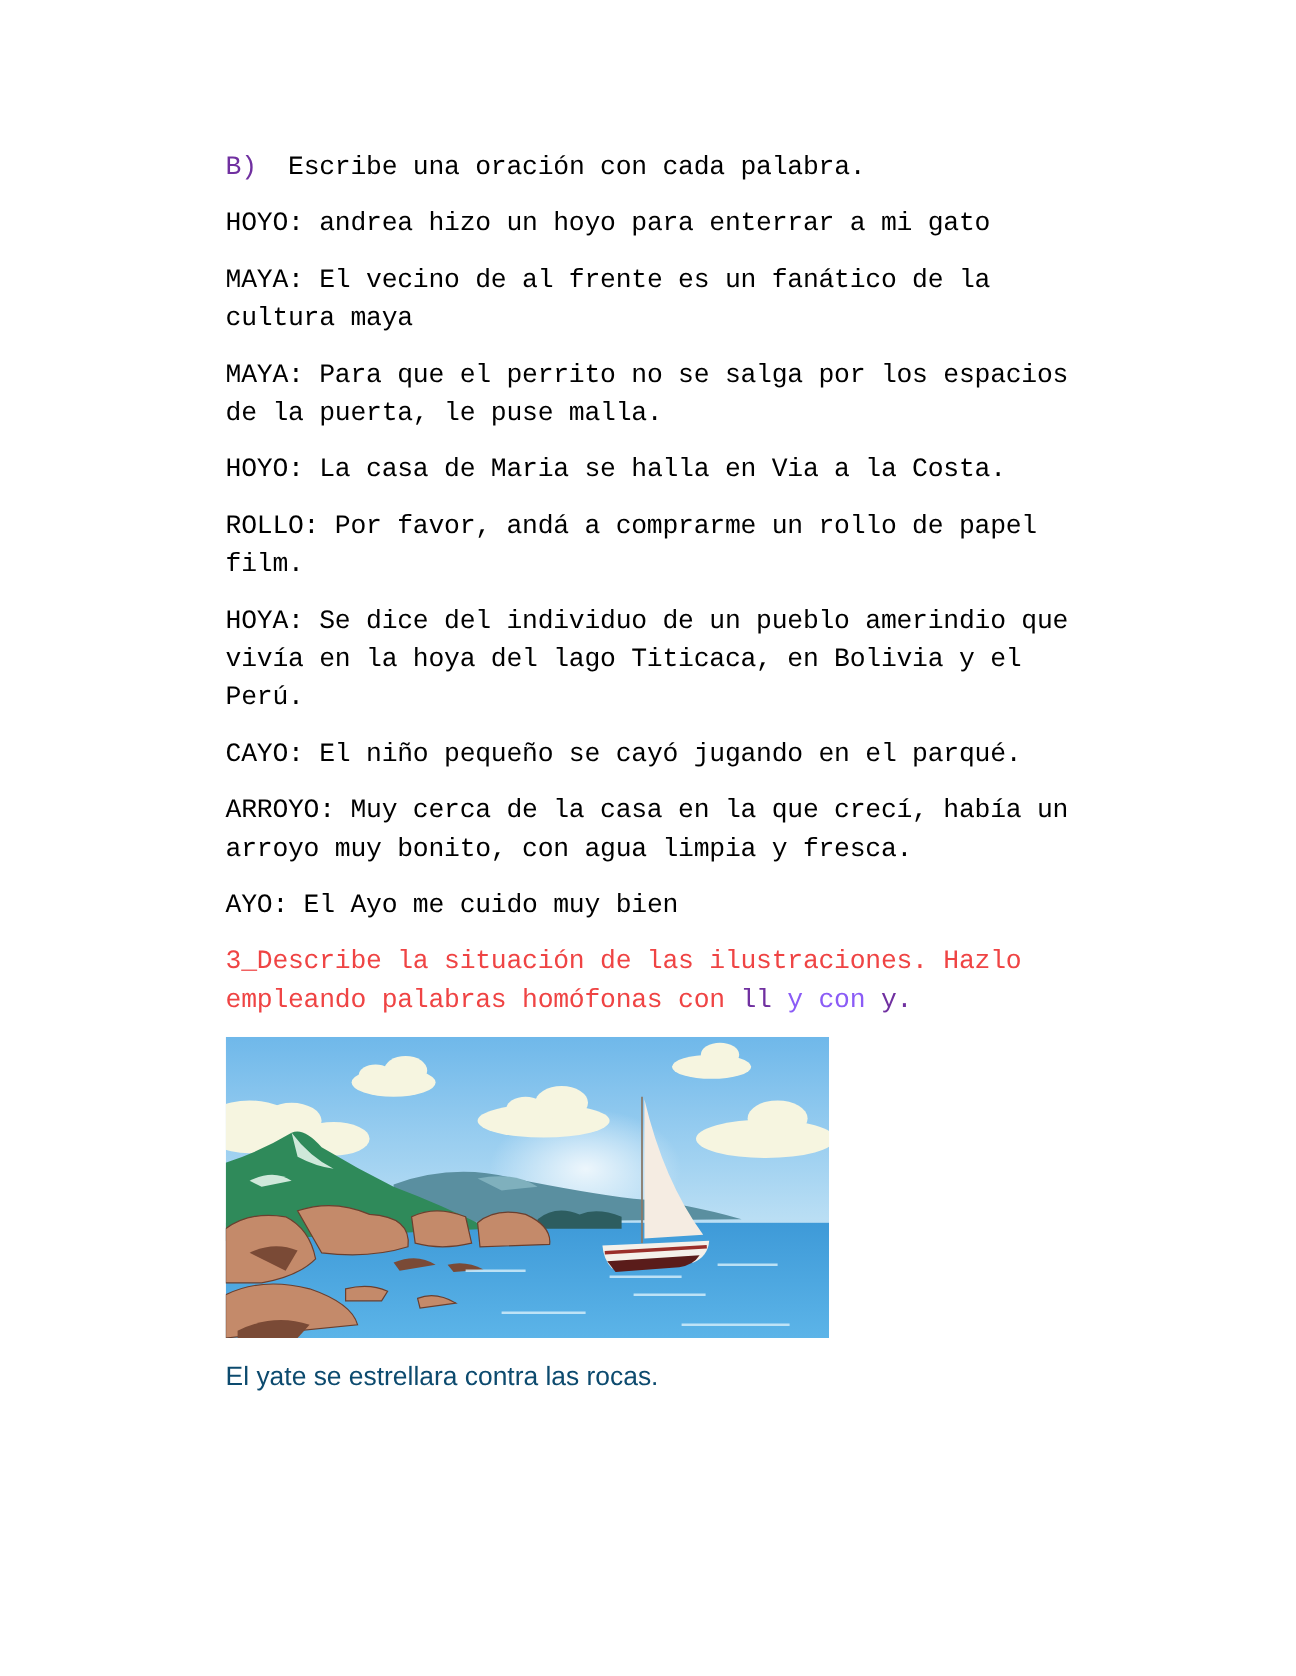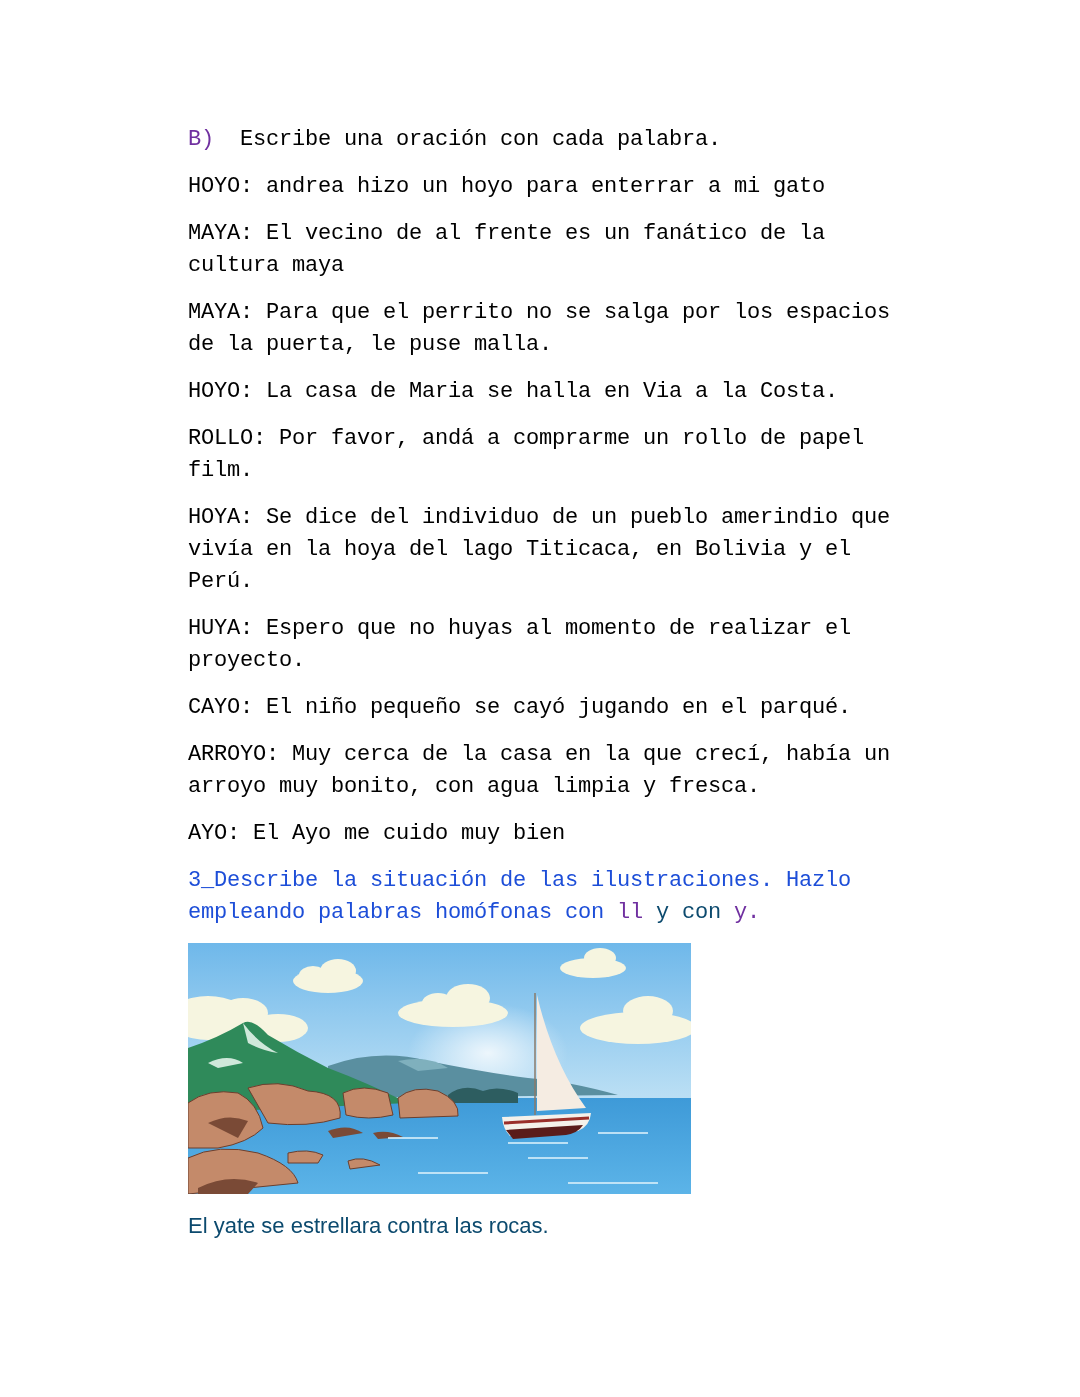--- a/index.html
+++ b/index.html
@@ -22,22 +22,22 @@
       width: 740px;
     }
     .para {
       font-size: 22px;
       line-height: 32px;
       margin: 0 0 15px 0;
       letter-spacing: -0.2px;
       font-family: Liberation Mono, monospace;
     }
     .purple { color: #7030a0; }
-    .red { color: #1d4ed8; }
-    .black { color: #0c4a6e; }
+    .red { color: #ef4444; }
+    .black { color: #8b5cf6; }
     .illustration {
       width: 503px;
       height: 251px;
       margin-top: 14px;
       display: block;
       overflow: hidden;
     }
     .caption {
       font-size: 22px;
       line-height: 32px;
@@ -54,21 +54,20 @@
     <span class="purple">B)</span>&nbsp;
     <span>Escribe una oración con cada palabra.</span>
   </p>
 
   <p class="para"><span>HOYO:</span><span> andrea hizo un hoyo para enterrar a mi gato</span></p>
   <p class="para"><span>MAYA:</span><span> El vecino de al frente es un fanático de la cultura maya</span></p>
   <p class="para"><span>MAYA:</span><span> Para que el perrito no se salga por los espacios de la puerta, le puse malla.</span></p>
   <p class="para"><span>HOYO:</span><span> La casa de Maria se halla en Via a la Costa.</span></p>
   <p class="para"><span>ROLLO:</span><span> Por favor, andá a comprarme un rollo de papel film.</span></p>
   <p class="para"><span>HOYA:</span><span> Se dice del individuo de un pueblo amerindio que vivía en la hoya del lago Titicaca, en Bolivia y el Perú.</span></p>
-  <p class="para"><span>HUYA:</span><span> Espero que no huyas al momento de realizar el proyecto.</span></p>
   <p class="para"><span>CAYO:</span><span> El niño pequeño se cayó jugando en el parqué.</span></p>
   <p class="para"><span>ARROYO:</span><span> Muy cerca de la casa en la que crecí, había un arroyo muy bonito, con agua limpia y fresca.</span></p>
   <p class="para"><span>AYO:</span><span> El Ayo me cuido muy bien</span></p>
 
   <p class="para" style="margin-bottom:0;">
     <span class="red">3_Describe la situación de las ilustraciones. Hazlo empleando palabras homófonas con </span><span class="purple">ll</span><span class="black"> y con </span><span class="purple">y.</span>
   </p>
 
   <div class="illustration">
     <svg width="503" height="251" viewBox="0 0 503 251" xmlns="http://www.w3.org/2000/svg">

